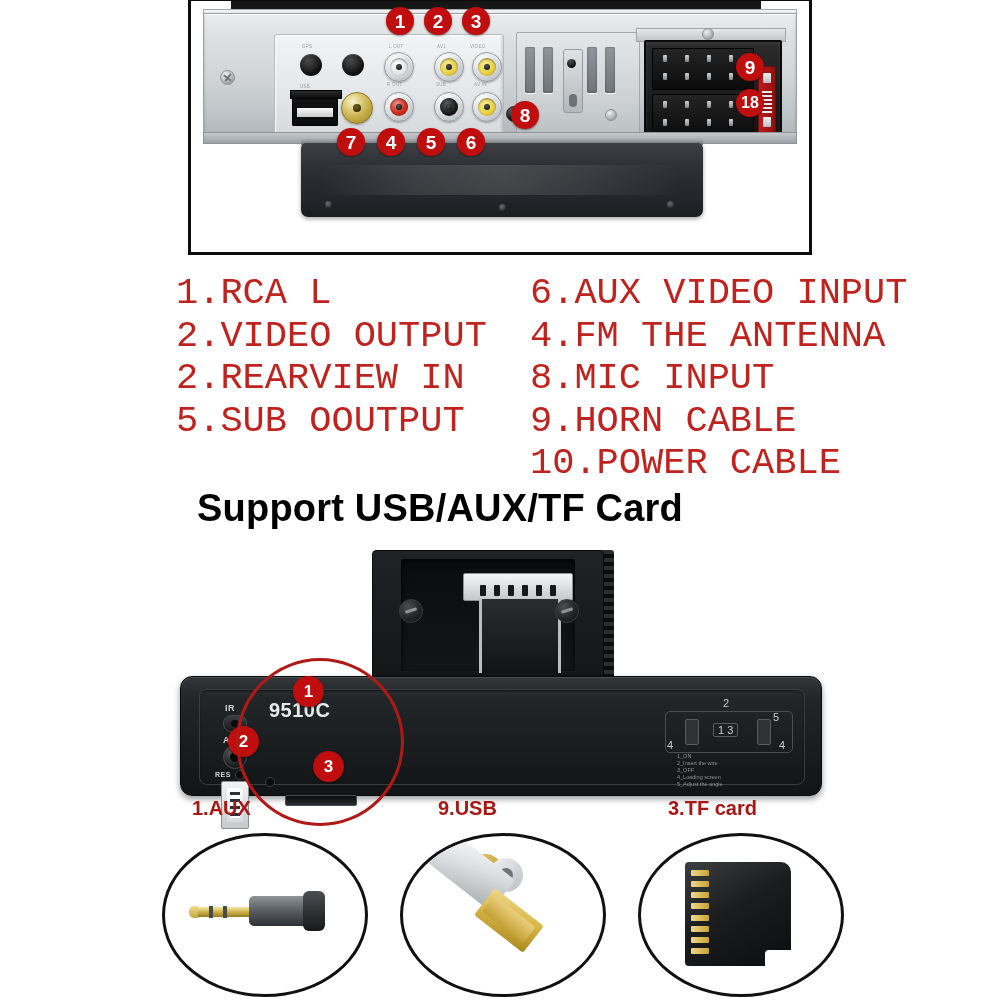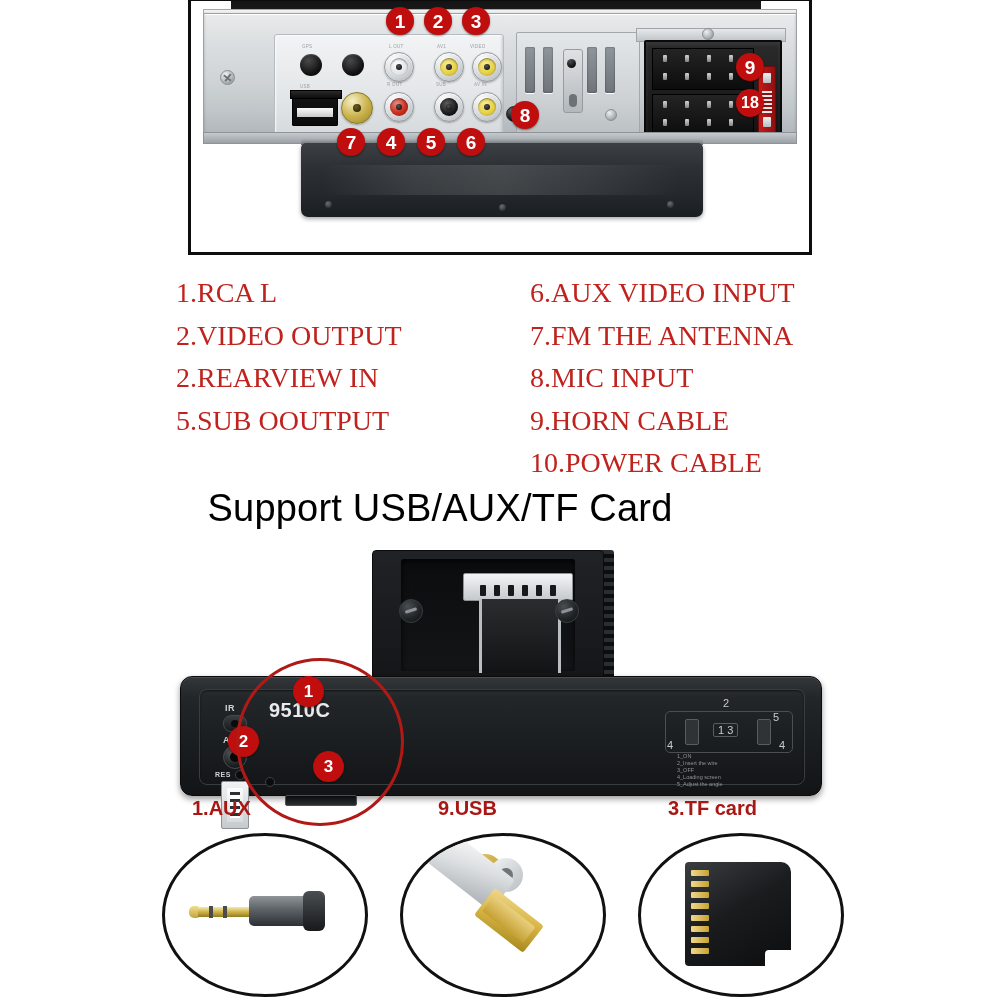--- a/index.html
+++ b/index.html
@@ -133,26 +133,26 @@
       font-family:"Liberation Sans",sans-serif;line-height:1;
       box-shadow:0 1px 2px rgba(0,0,0,.45);}
   .badge.b1{width:28px;height:28px;font-size:19px;}
   .badge.b2{width:31px;height:31px;font-size:17px;}
 
   
   #legend{position:absolute;left:0;top:272px;width:1000px;}
   .legend-col{position:absolute;top:0;}
   .legend-col.left{left:176px;}
   .legend-col.right{left:530px;}
-  .legend-item{font-size:28px;line-height:42.5px;white-space:nowrap;
-      font-family:Liberation Serif, serif;}
+  .legend-item{font-size:37px;line-height:42.5px;white-space:nowrap;
+      font-family:Liberation Mono, monospace;}
 
   
   #section-title{position:absolute;left:0;top:487px;width:880px;text-align:center;
-      font-size:38px;font-weight:normal;color:#000;letter-spacing:.2px;
+      font-size:38px;font-weight:bold;color:#000;letter-spacing:.2px;
       font-family:"Liberation Sans",sans-serif;}
 
   
   #bottom-photo{position:absolute;left:180px;top:548px;width:640px;height:250px;}
 
   
   .cradle{position:absolute;left:192px;top:2px;width:230px;height:128px;
       background:linear-gradient(180deg,#202225,#141618);border-radius:4px 4px 0 0;
       border:1px solid #0a0b0c;}
   .cradle-well{position:absolute;left:28px;top:8px;width:174px;height:112px;
@@ -423,21 +423,21 @@
 
 <div id="legend">
   <div class="legend-col left">
     <div class="legend-item" style="color:#c0231e;">1.RCA L</div>
     <div class="legend-item" style="color:#c0231e;">2.VIDEO OUTPUT</div>
     <div class="legend-item" style="color:#c0231e;">2.REARVIEW IN</div>
     <div class="legend-item" style="color:#c0231e;">5.SUB OOUTPUT</div>
   </div>
   <div class="legend-col right">
     <div class="legend-item" style="color:#c0231e;">6.AUX VIDEO INPUT</div>
-    <div class="legend-item" style="color:#c0231e;">7.FM THE ANTENNA</div>
+    <div class="legend-item" style="color:#c0231e;">4.FM THE ANTENNA</div>
     <div class="legend-item" style="color:#c0231e;">8.MIC INPUT</div>
     <div class="legend-item" style="color:#c0231e;">9.HORN CABLE</div>
     <div class="legend-item" style="color:#c0231e;">10.POWER CABLE</div>
   </div>
 </div>
 
 <div id="section-title">Support USB/AUX/TF Card</div>
 
 <div id="bottom-photo">
 

